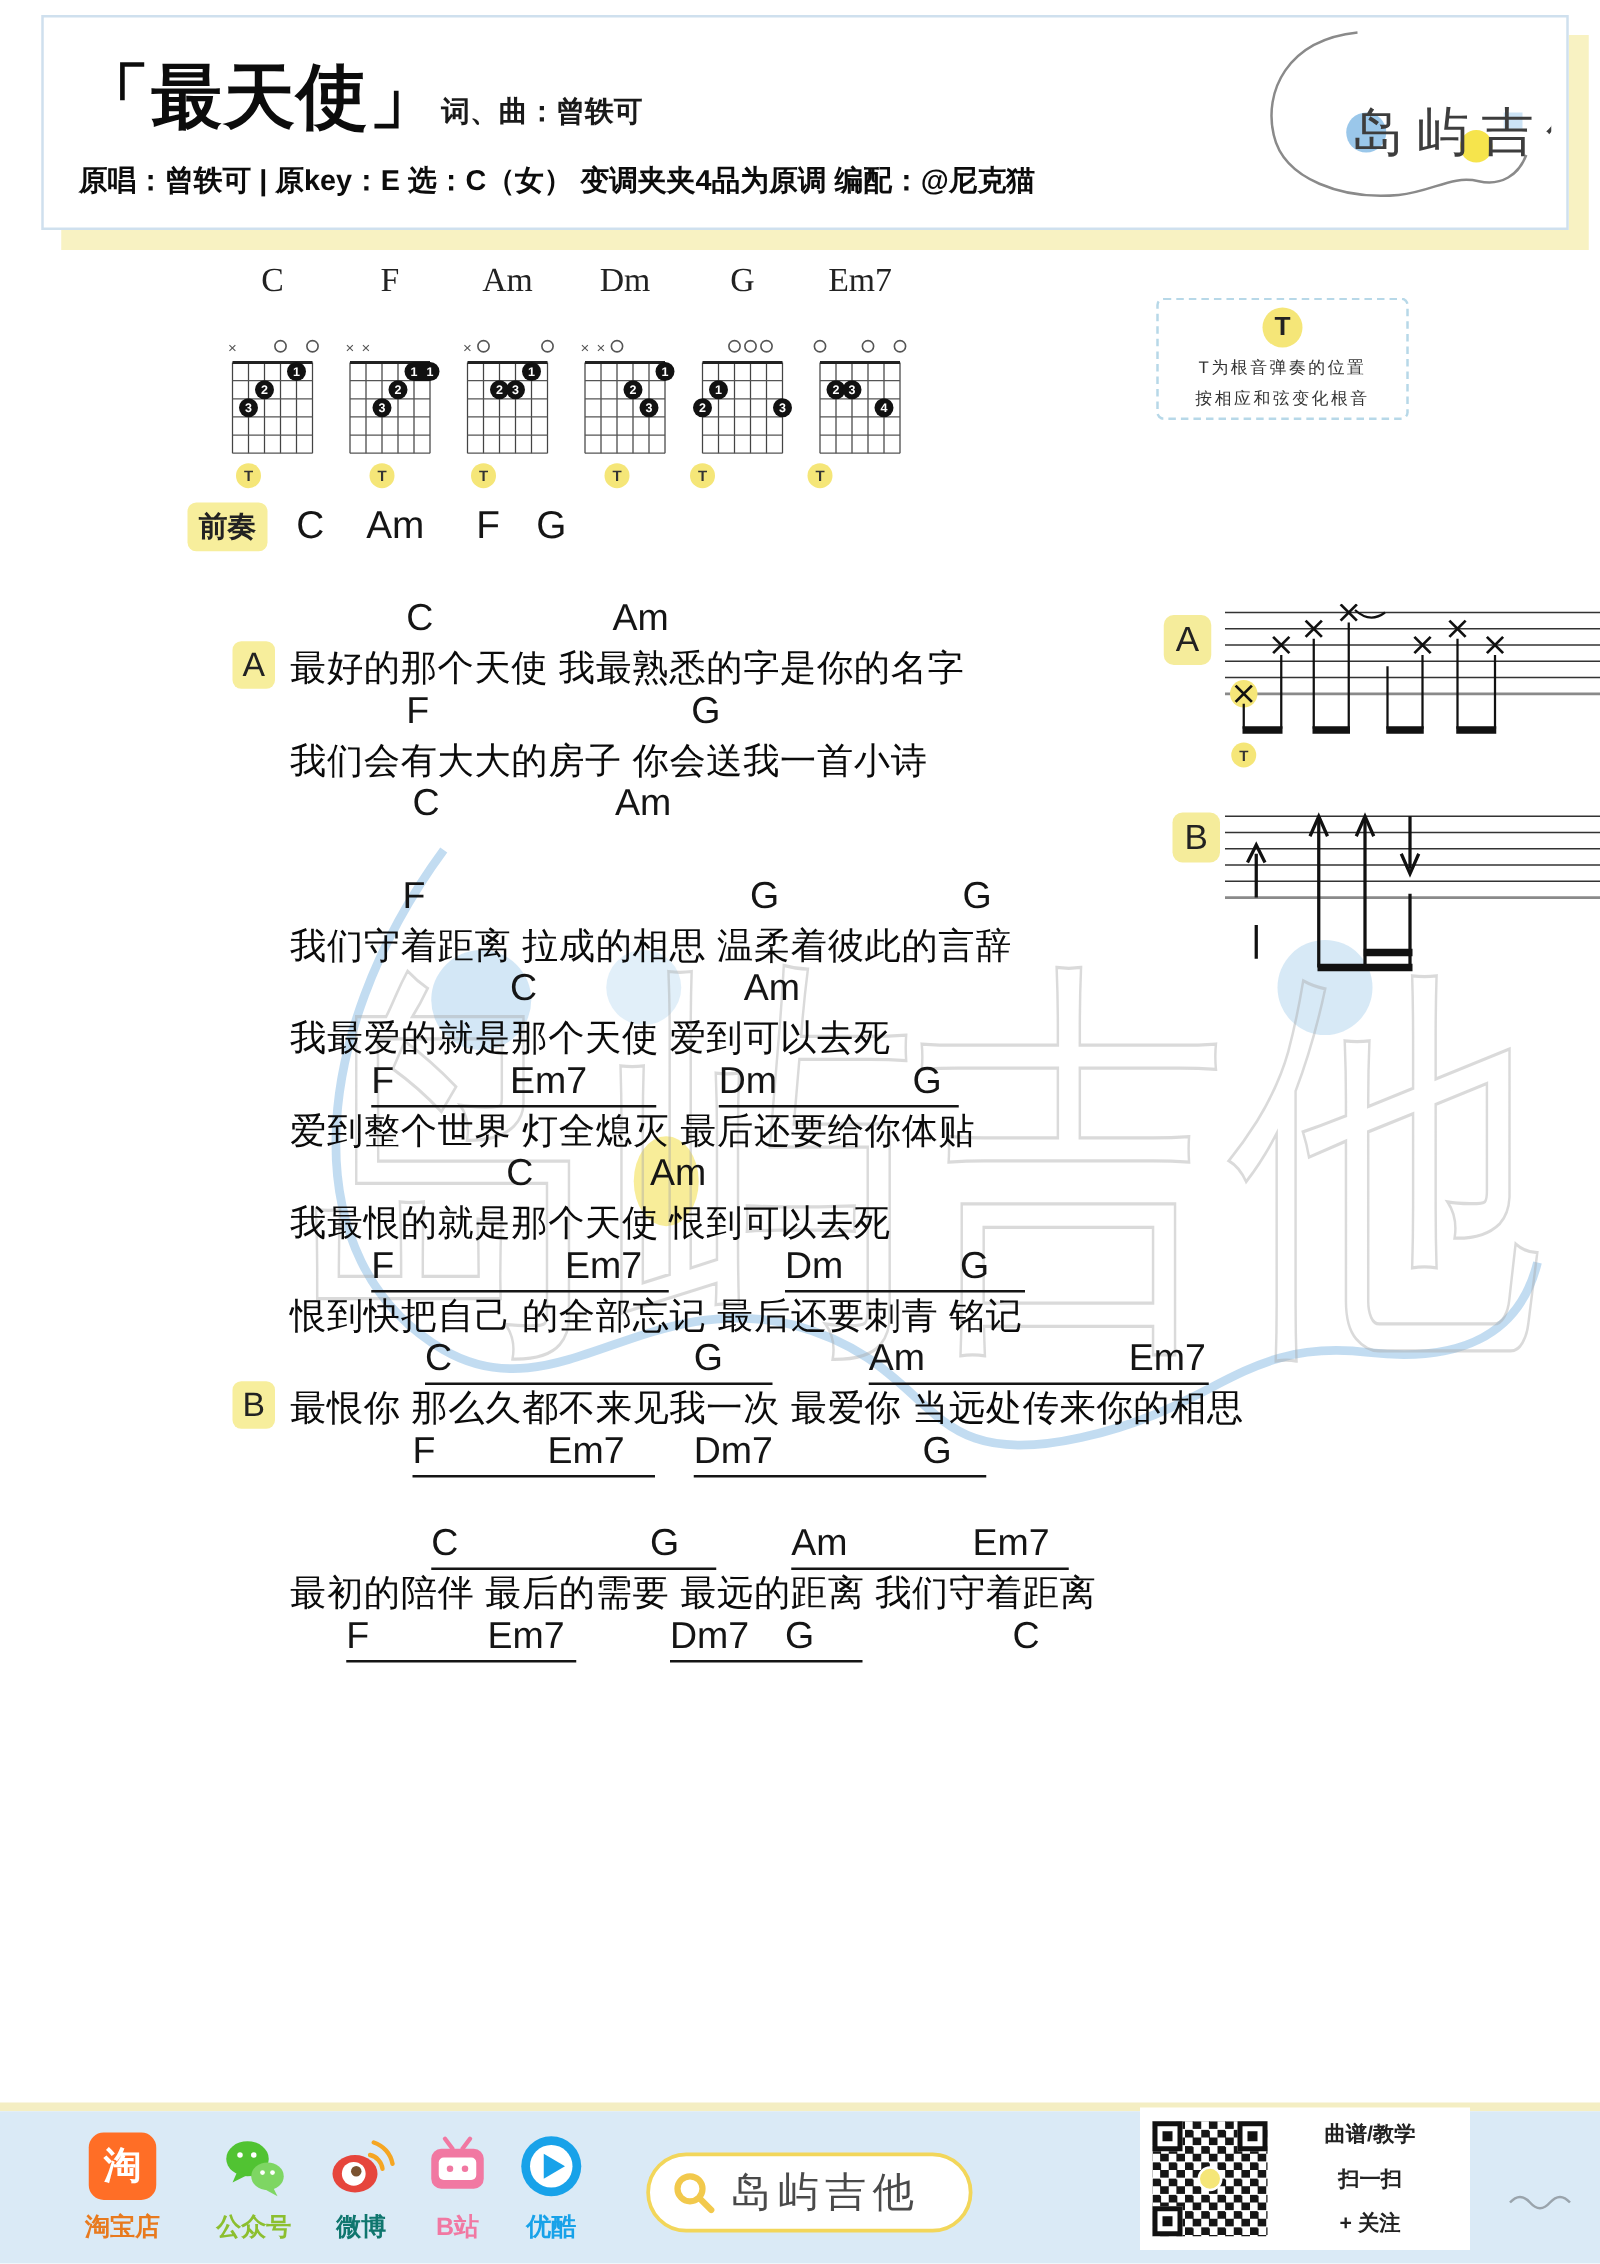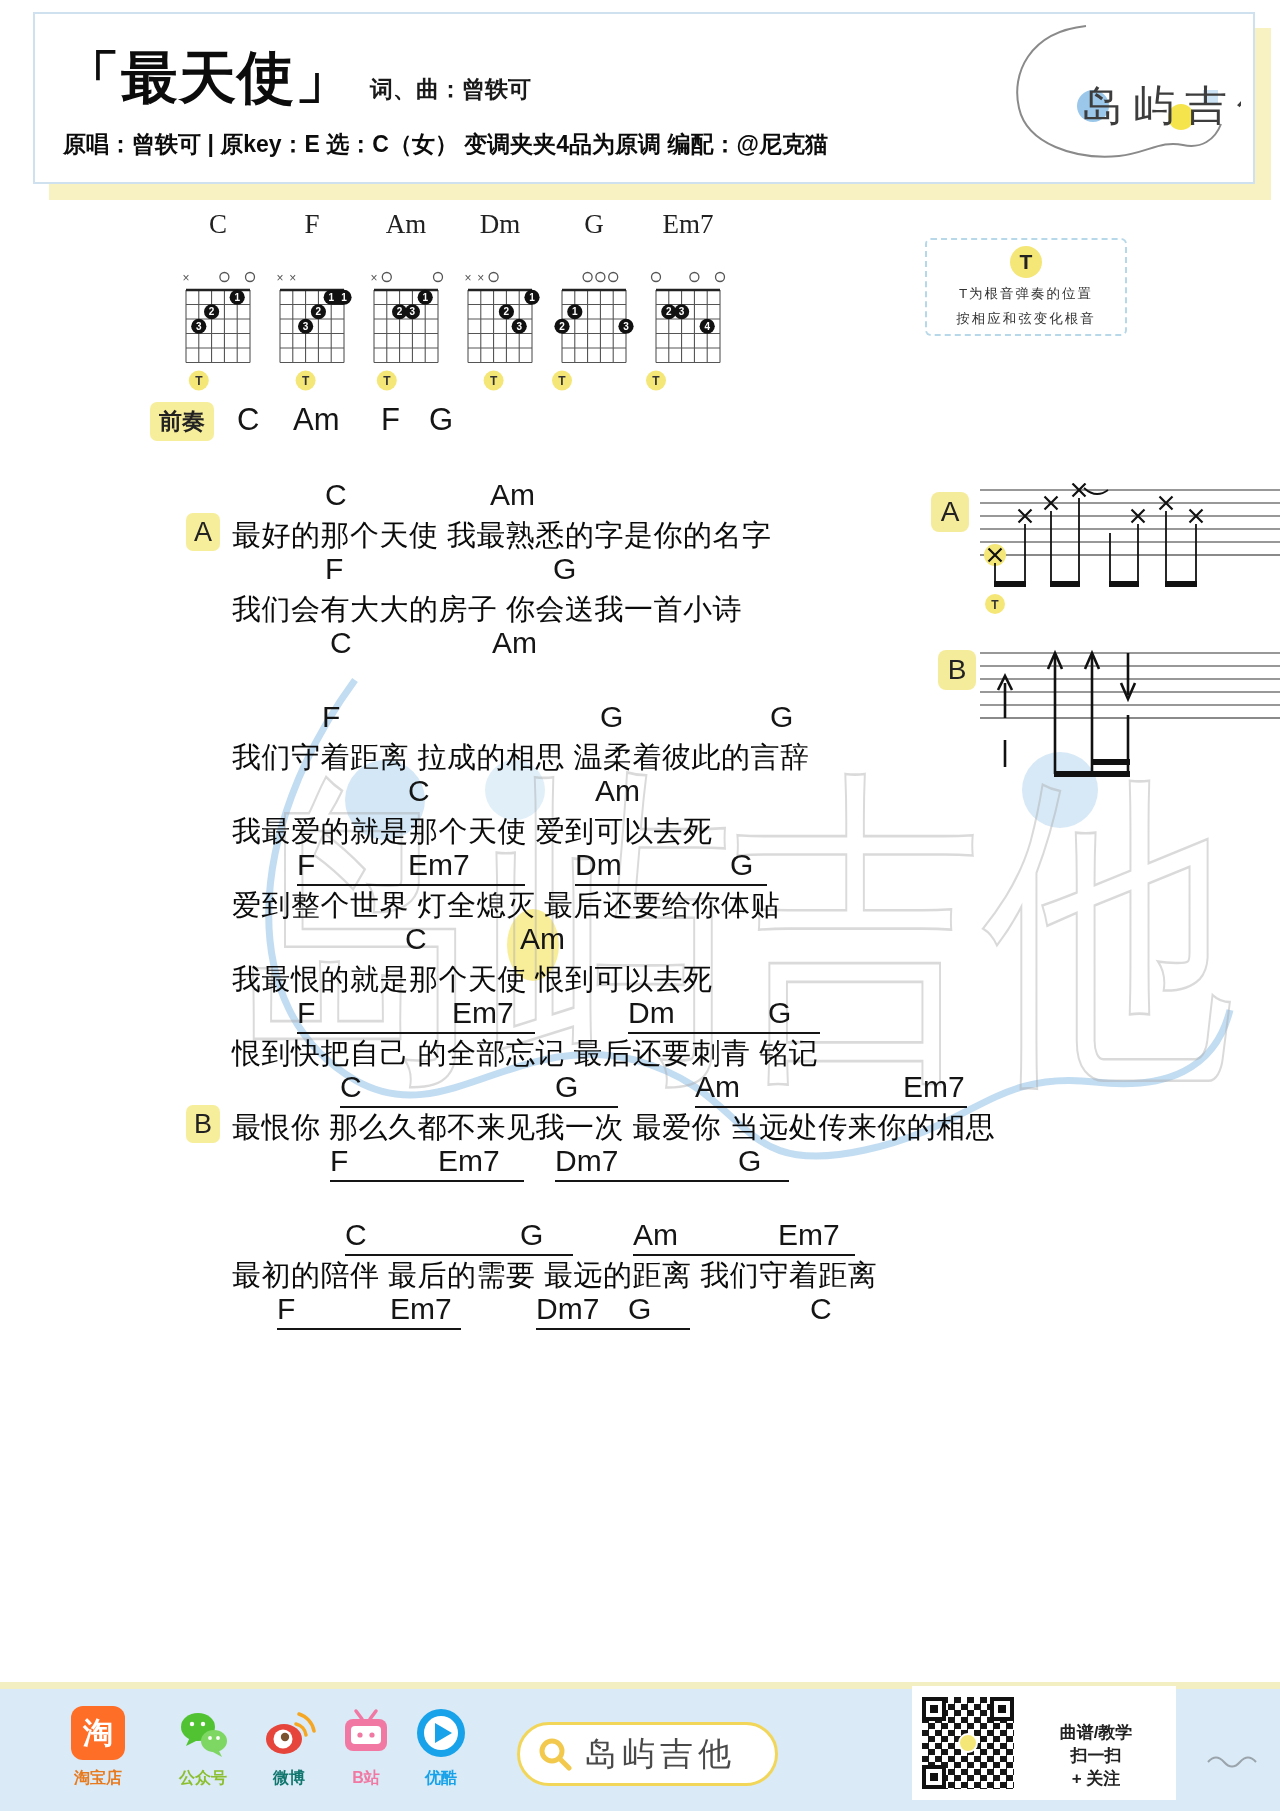--- a/index.html
+++ b/index.html
@@ -3,21 +3,21 @@
 <meta charset="utf-8">
 <style>
 *{margin:0;padding:0;box-sizing:border-box}
 html,body{width:1280px;height:1811px}
 body{font-family:"Liberation Sans","DejaVu Sans",sans-serif;background:#fff;position:relative;overflow:hidden;color:#111}
 #page{position:absolute;inset:0;background:#fff;overflow:hidden}
 
 
 .header-shadow{position:absolute;left:49px;top:28px;width:1222px;height:172px;background:#F8F2C2}
 .header-card{position:absolute;left:33px;top:12px;width:1222px;height:172px;background:#fff;border:2px solid #cfe0ee;padding:26px 0 0 28px}
-.title-row{display:flex;align-items:baseline;gap:17px}
+.title-row{display:flex;align-items:baseline;gap:0}
 .page-title{font-size:57px;font-weight:700;letter-spacing:1px;color:#0c0c0c}
 .credits{font-size:23px;font-weight:700;color:#1a1a1a}
 .meta{margin-top:12px;font-size:23px;font-weight:700;color:#0c0c0c}
 .logo-svg{position:absolute;right:12px;top:6px}
 
 
 #chord-row{position:absolute;left:170px;top:205px;display:flex}
 .chord-dia{width:94px}
 
 
@@ -46,31 +46,31 @@
 #staff-a-label{left:931px;top:492px}
 #staff-b-label{left:938px;top:650px}
 #staff-a{position:absolute;left:975px;top:483px}
 #staff-b{position:absolute;left:975px;top:645px}
 
 
 .footer-topline{position:absolute;left:0;top:1682px;width:1280px;height:7px;background:#F4EEC3}
 .footer-band{position:absolute;left:0;top:1689px;width:1280px;height:122px;background:#DAEAF6}
 .social{position:absolute;top:1706px;width:96px;text-align:center}
 .social .icon{width:54px;height:54px;margin:0 auto;position:relative}
-.social-label{margin-top:8px;font-size:16px;font-weight:700}
+.social-label{margin-top:8px;font-size:20px;font-weight:700}
 .icon.taobao{background:#FF6E26;border-radius:12px;color:#fff;font-size:30px;font-weight:700;line-height:54px;text-align:center}
 .search-pill{position:absolute;left:517px;top:1722px;width:261px;height:64px;background:#fff;border:3px solid #F2D65A;border-radius:33px;display:flex;align-items:center;padding-left:18px}
 .search-text{font-size:33px;letter-spacing:5px;color:#4a4a4a;margin-left:12px;font-weight:400}
 .qr-box{position:absolute;left:912px;top:1686px;width:264px;height:114px;background:#fff}
 .qr{position:absolute;left:10px;top:11px;width:92px;height:92px;background:repeating-conic-gradient(#161616 0% 25%,#fff 0% 50%) 0 0/13px 13px}
 .qr .f{position:absolute;width:24px;height:24px;border:4px solid #111;background:#fff}
 .qr .f::after{content:"";position:absolute;inset:4px;background:#111}
 .qr .f.tl{left:0;top:0}.qr .f.tr{right:0;top:0}.qr .f.bl{left:0;bottom:0}
 .qr .c{position:absolute;left:36px;top:36px;width:20px;height:20px;border-radius:50%;background:#F5E678;border:2px solid #fff}
-.qr-text{position:absolute;left:108px;top:0;width:152px;height:114px;display:flex;flex-direction:column;justify-content:flex-end;padding:10px 0;text-align:center}
+.qr-text{position:absolute;left:108px;top:0;width:152px;height:114px;display:flex;flex-direction:column;justify-content:space-between;padding:10px 0;text-align:center}
 .qr-text div{font-size:17px;font-weight:700;color:#222}
 .squiggle{position:absolute;left:1205px;top:1752px}
 </style>
 </head>
 <body>
 
 <div id="page">
 
   <div class="header-shadow"></div>
   <div class="header-card">

